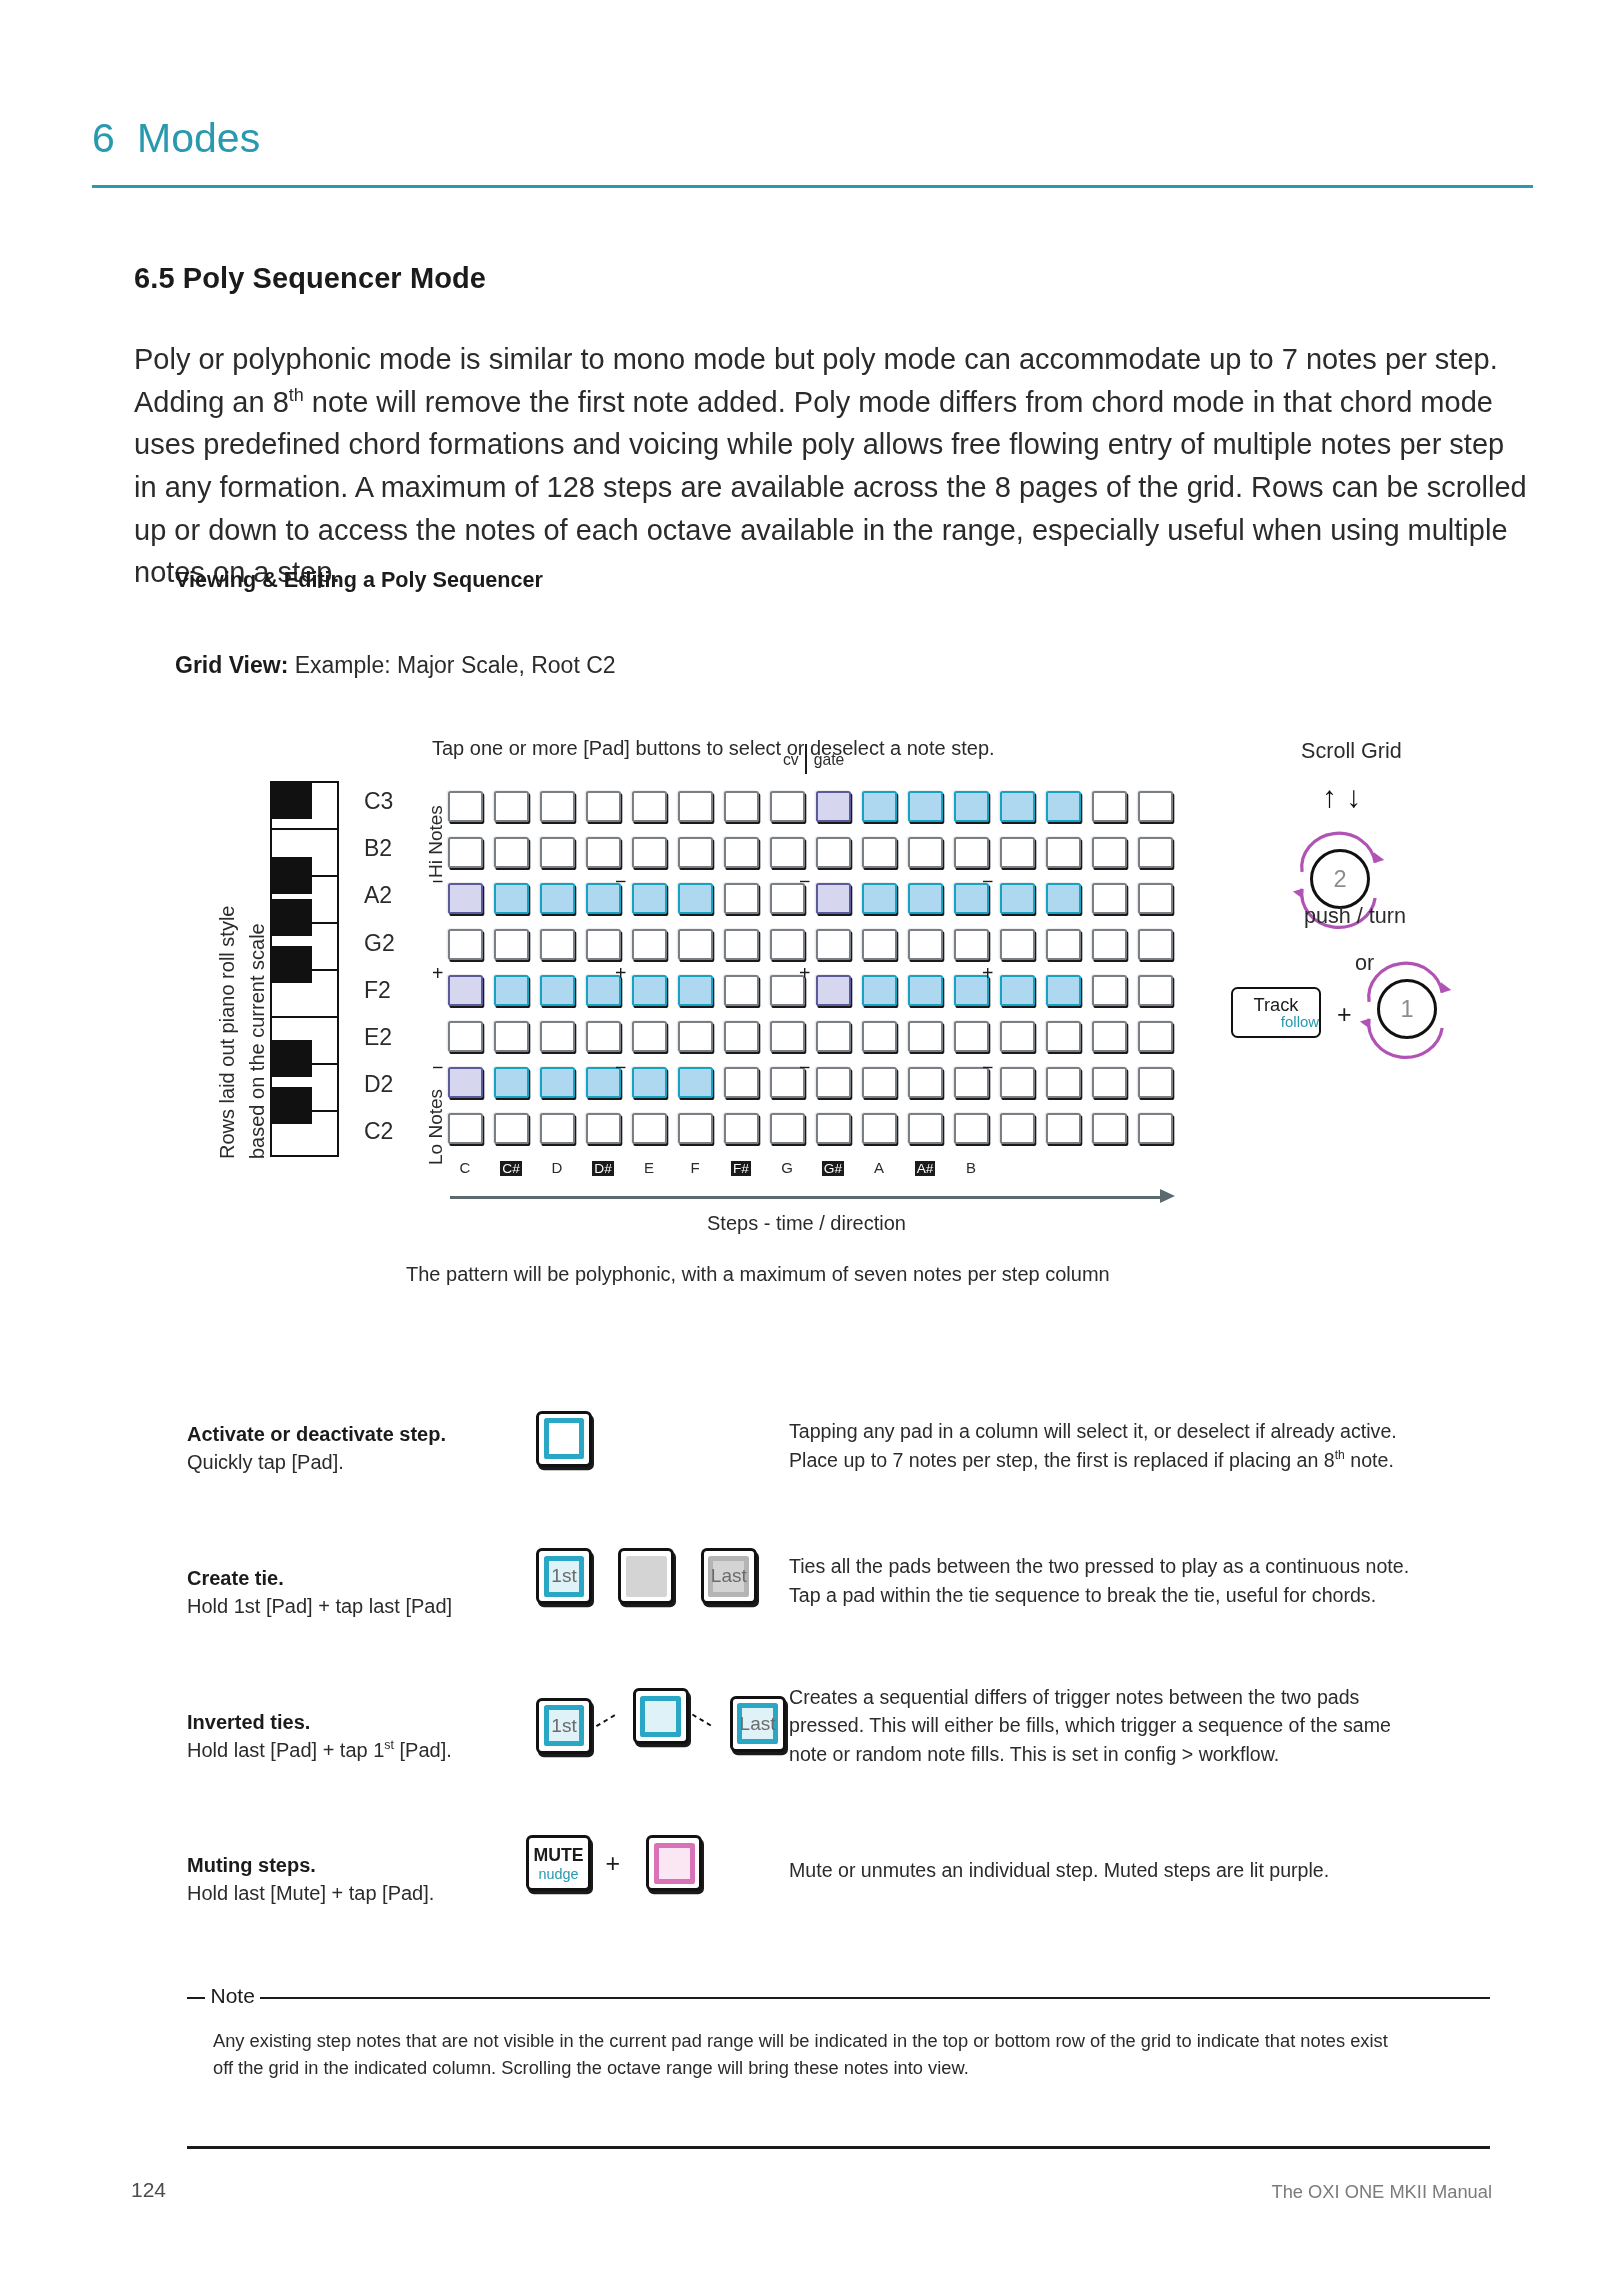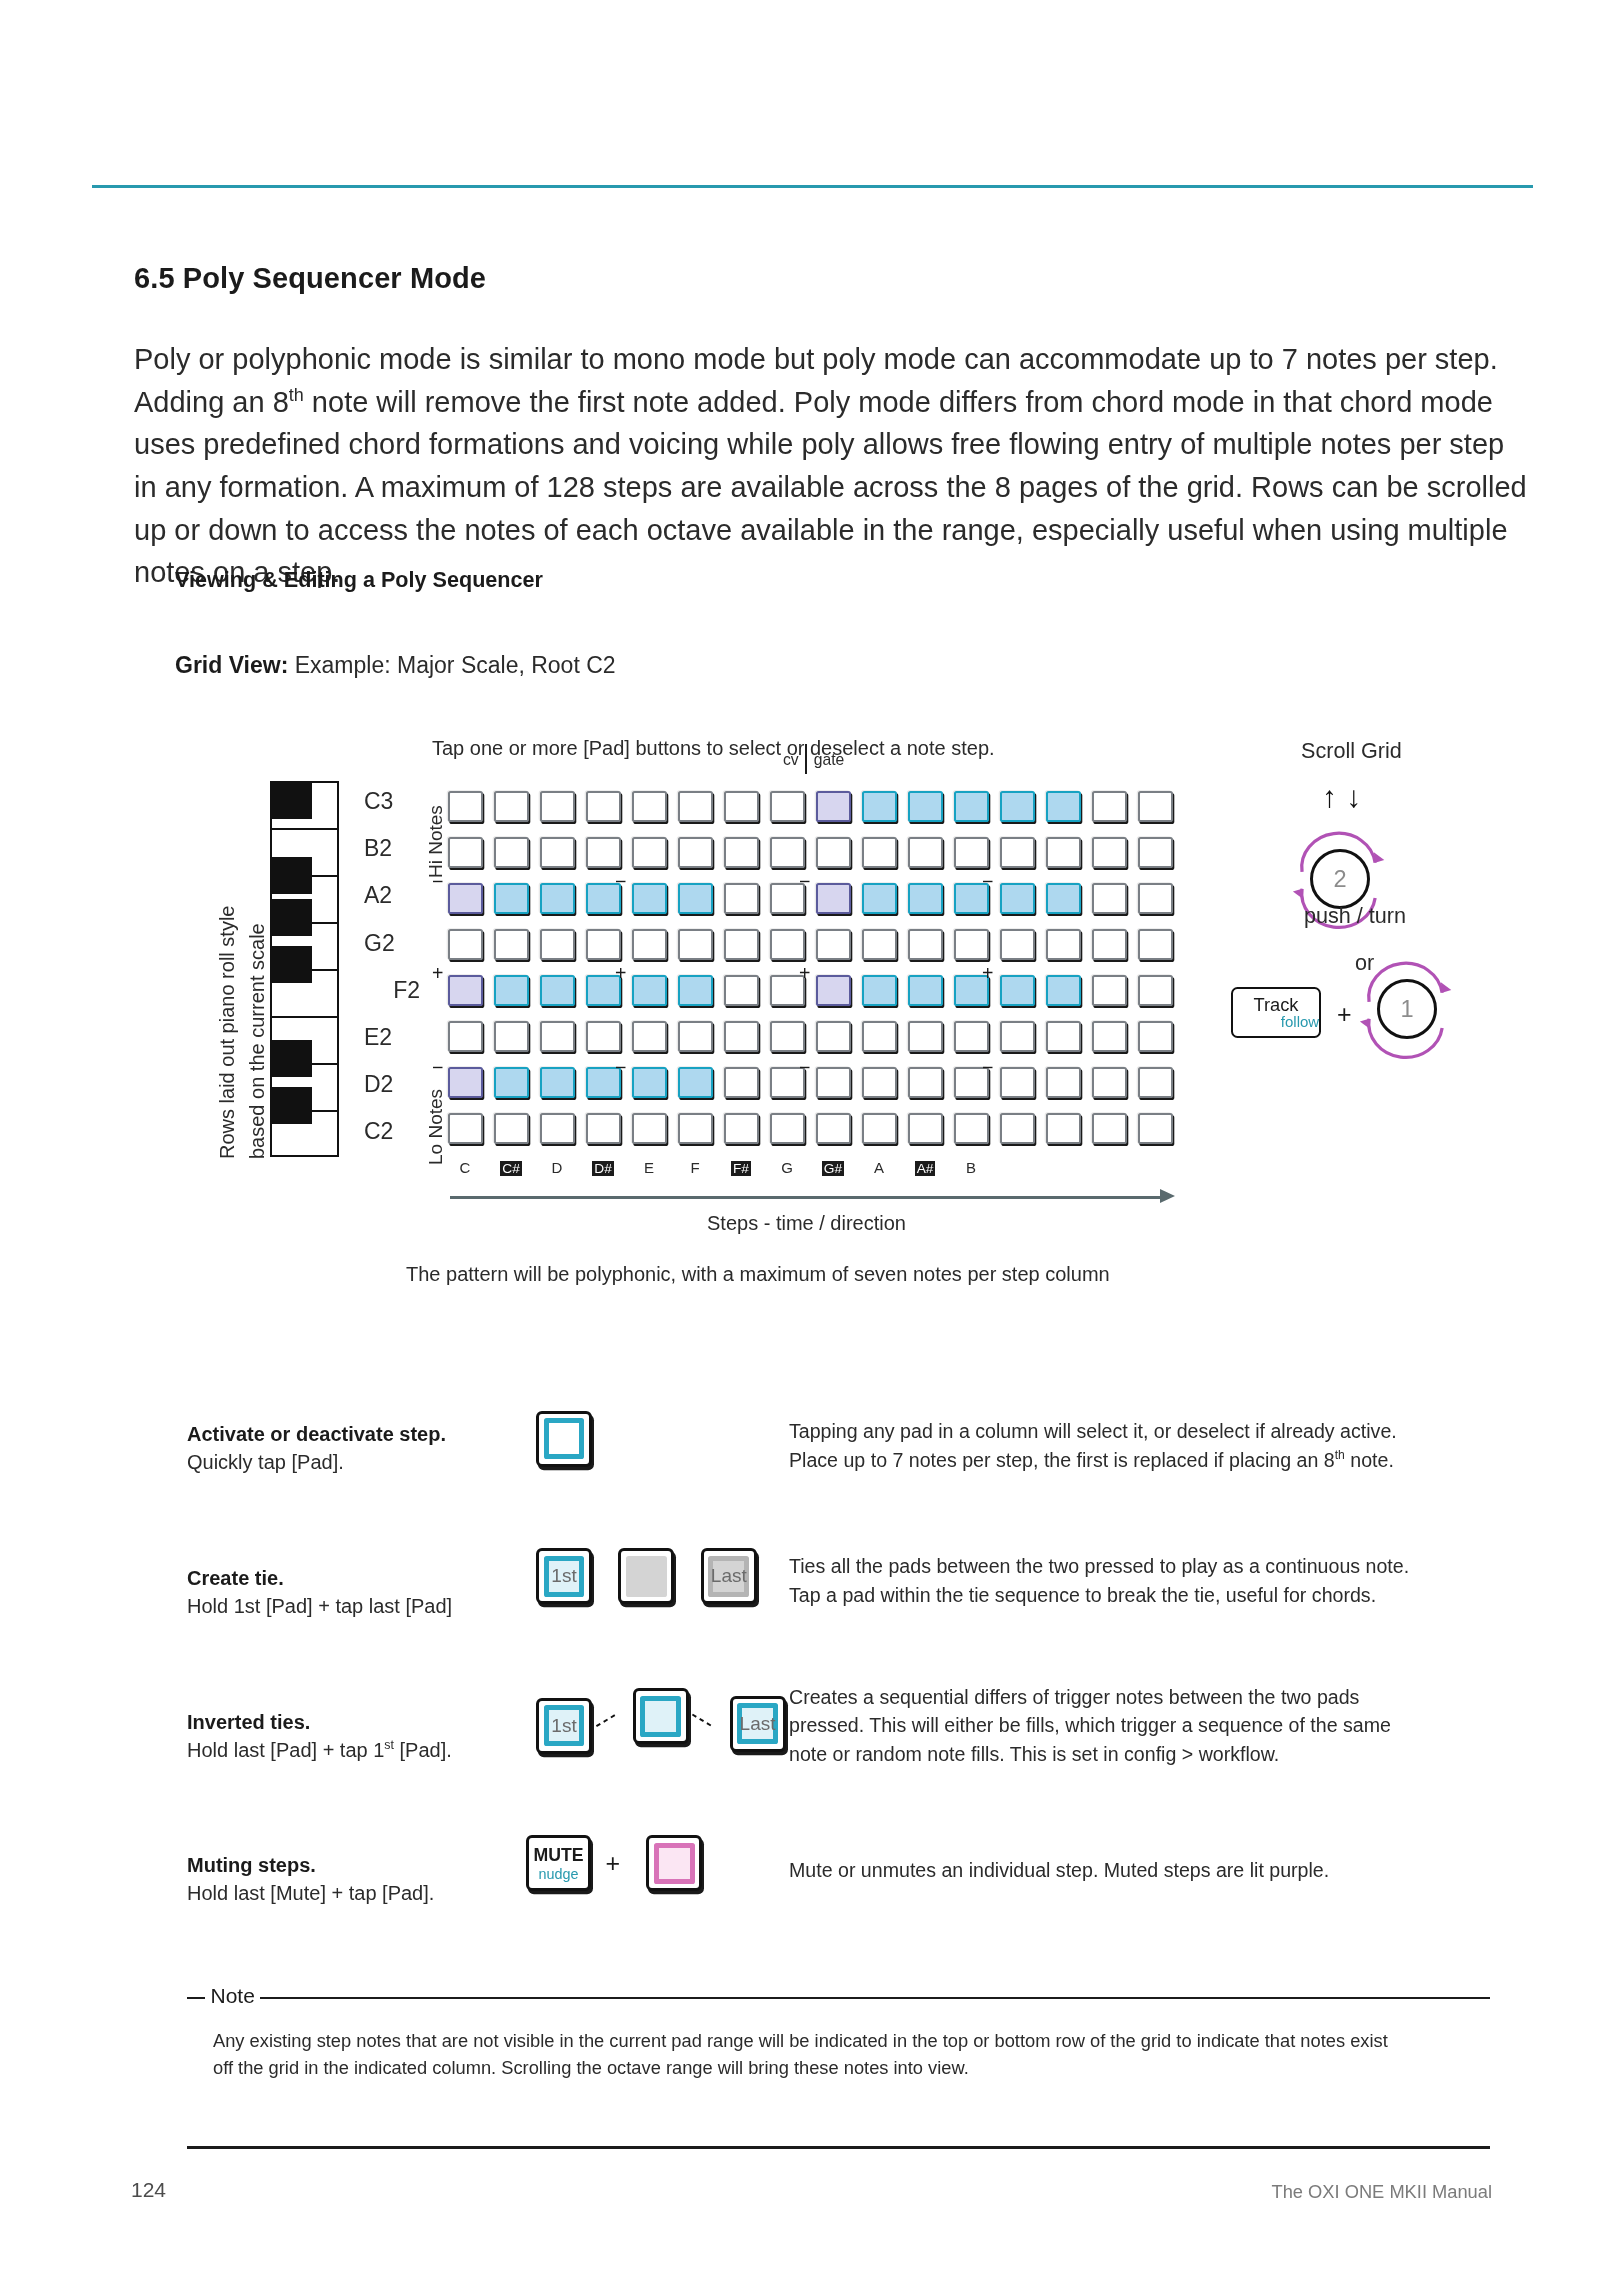--- a/index.html
+++ b/index.html
@@ -178,20 +178,23 @@
   
   .pagenum{position:absolute;left:131px;top:2178px;font-size:21px;color:#4c4c4c;}
   .footer-right{position:absolute;right:131px;top:2181px;font-size:18.3px;color:#7b7b7b;}
   sup{font-size:.62em;vertical-align:super;}
 </style>
 </head>
 <body>
 
 <div class="page">
 
+  <div class="chapter-head">
+    <span class="num">6</span><span class="title">Modes</span>
+  </div>
   <div class="chapter-rule"></div>
 
   <div class="section-title">6.5 Poly Sequencer Mode</div>
 
   <div class="intro">
     Poly or polyphonic mode is similar to mono mode but poly mode can accommodate up to 7 notes per step. Adding
     an 8<sup>th</sup> note will remove the first note added. Poly mode differs from chord mode in that chord mode uses predefined
     chord formations and voicing while poly allows free flowing entry of multiple notes per step in any formation. A
     maximum of 128 steps are available across the 8 pages of the grid. Rows can be scrolled up or down to access the
     notes of each octave available in the range, especially useful when using multiple notes on a step.
@@ -224,21 +227,21 @@
       <div class="bkey" style="top:116px;"></div>
       <div class="bkey" style="top:163px;"></div>
       <div class="bkey" style="top:257px;"></div>
       <div class="bkey" style="top:304px;"></div>
     </div>
 
     <div class="noterow" style="top:81px;">C3</div>
     <div class="noterow" style="top:128px;">B2</div>
     <div class="noterow" style="top:175px;">A2</div>
     <div class="noterow" style="top:223px;">G2</div>
-    <div class="noterow" style="top:270px;text-align:right;">F2</div>
+    <div class="noterow" style="top:270px;">F2</div>
     <div class="noterow" style="top:317px;">E2</div>
     <div class="noterow" style="top:364px;">D2</div>
     <div class="noterow" style="top:411px;">C2</div>
 
     <div class="vlabel small" style="left:425px;top:171px;">Hi Notes</div>
     <div class="vlabel small" style="left:425px;top:458px;">Lo Notes</div>
 
     <div class="cvgate">
       <span>cv</span><span class="divider"></span><span>gate</span>
     </div>

